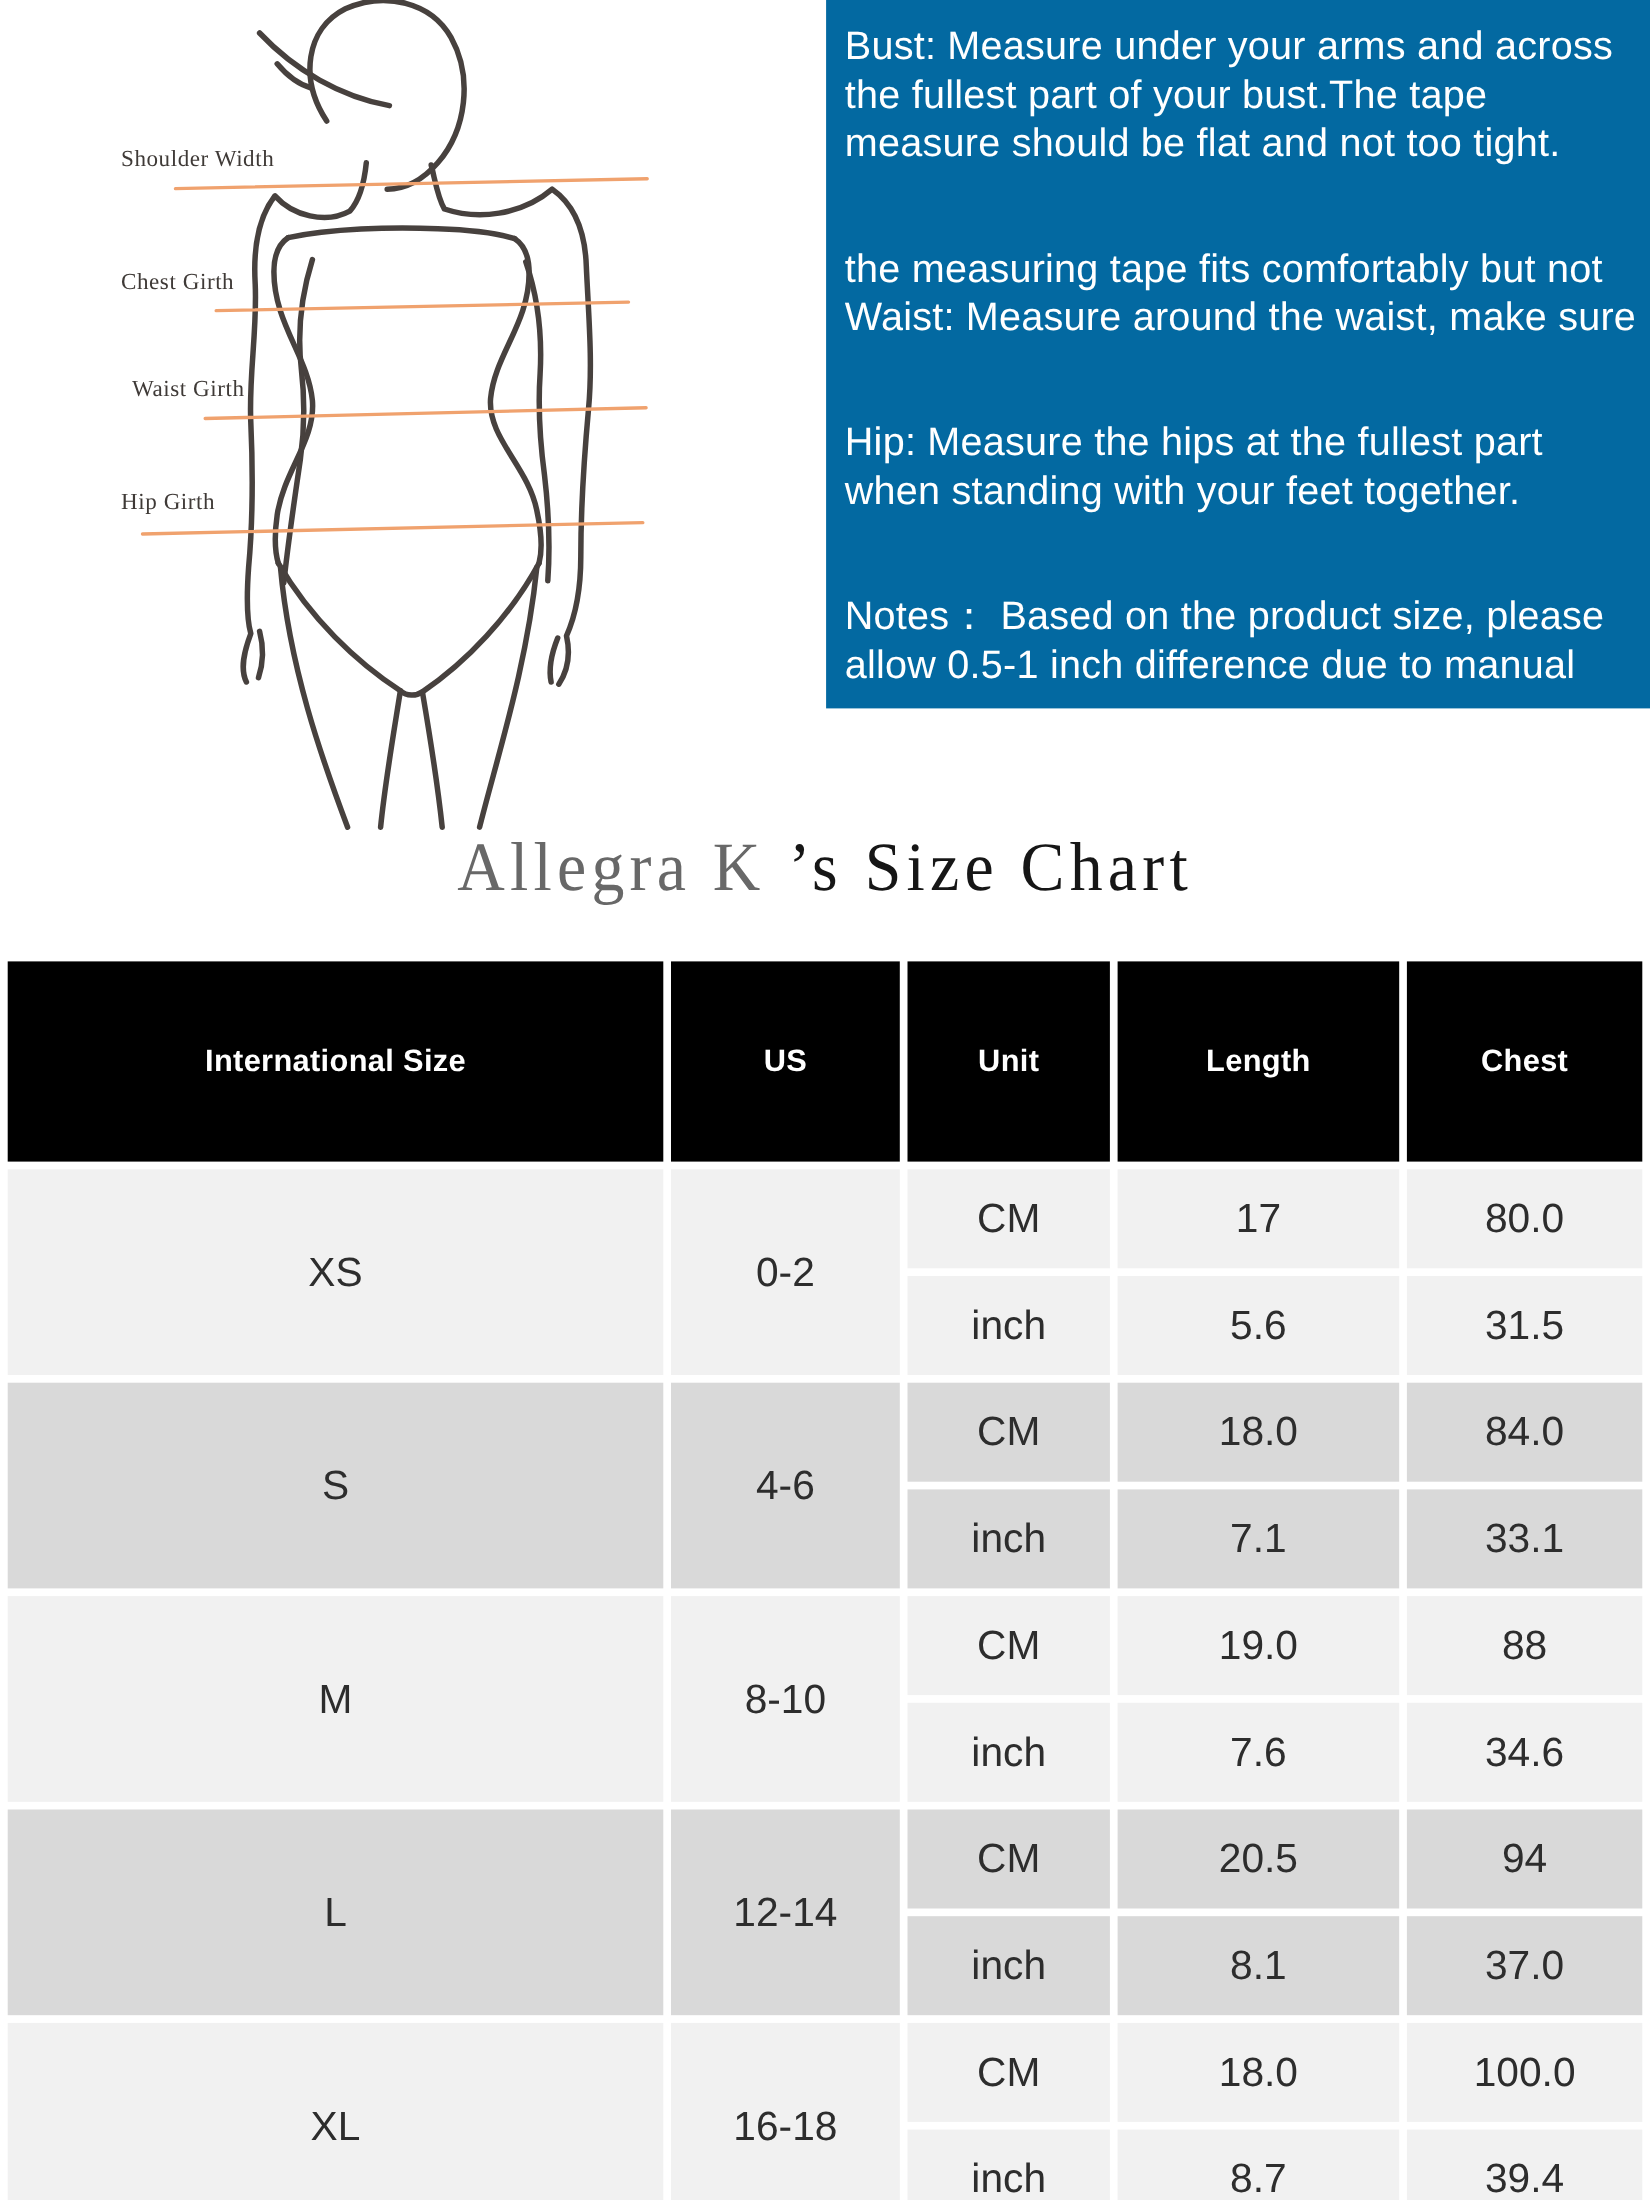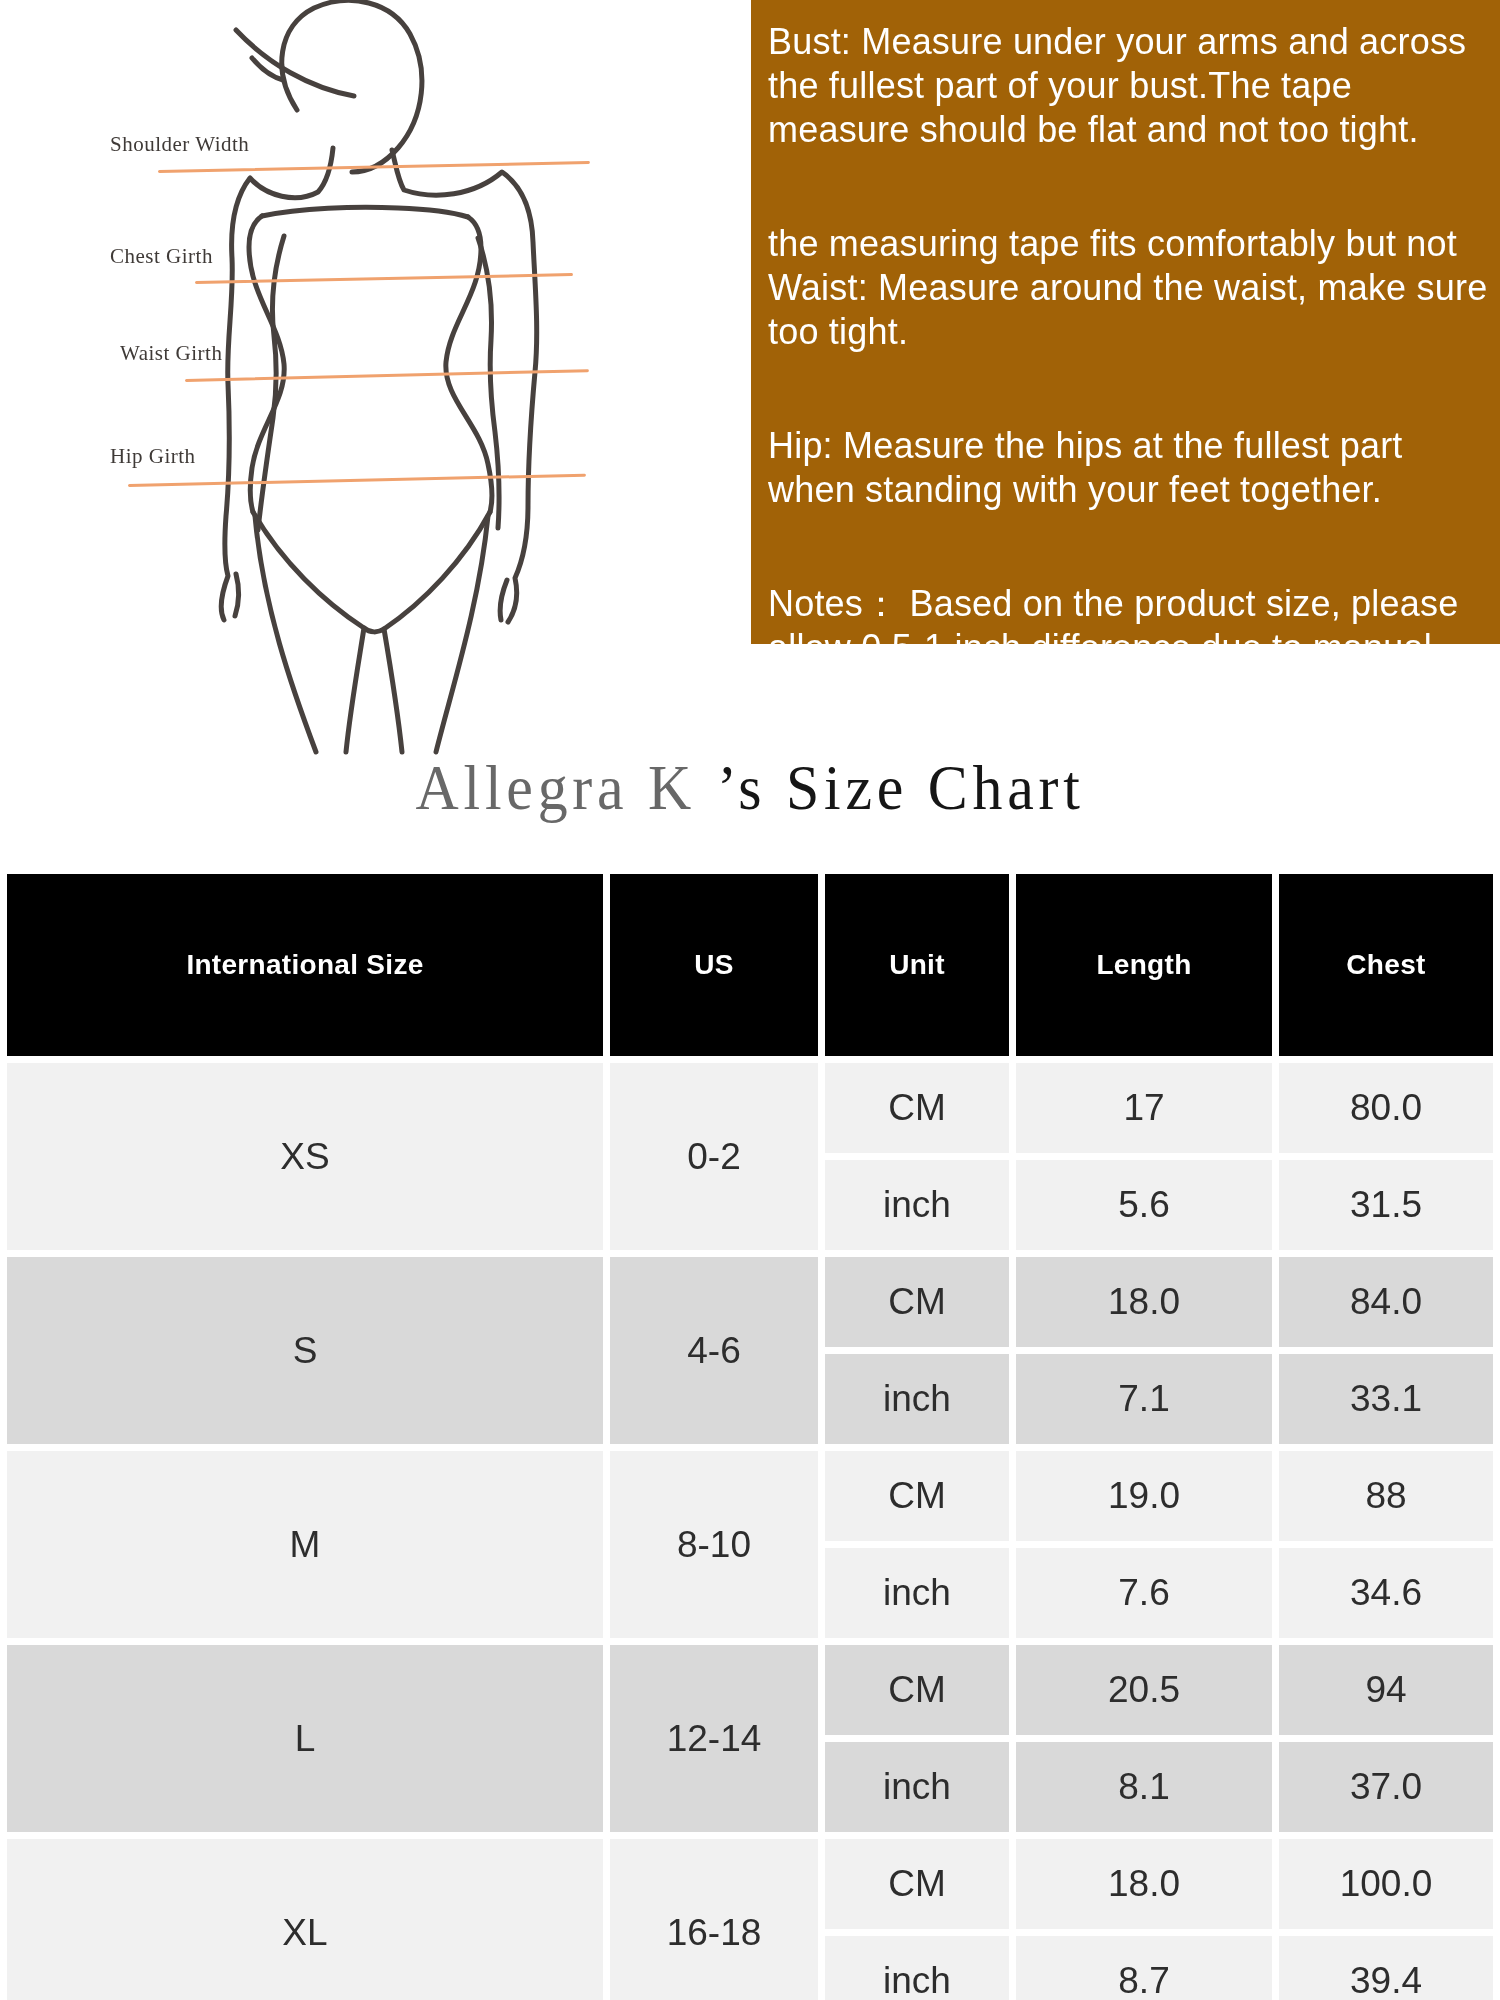--- a/index.html
+++ b/index.html
@@ -21,21 +21,21 @@
     white-space:nowrap;
   }
   .mline{
     position:absolute;height:3px;background:#f0a26e;
     transform-origin:left center;border-radius:2px;
   }
 
   
   #instructions{
     left:751px;top:0;width:749px;height:644px;
-    background:#a16207;color:#ffffff;
+    background:#0369a1;color:#ffffff;
     padding:20px 6px 0 17px;box-sizing:border-box;
   }
   #instructions .para{margin:0 0 70px 0;}
   #instructions .para.last{margin-bottom:0;}
   #instructions .line{
     font-size:36px;line-height:44px;white-space:nowrap;
     letter-spacing:0.2px;
   }
 
   
@@ -118,21 +118,20 @@
 
 <div class="abs" id="instructions">
   <div class="para">
     <div class="line">Bust: Measure under your arms and across</div>
     <div class="line">the fullest part of your bust.The tape</div>
     <div class="line">measure should be flat and not too tight.</div>
   </div>
   <div class="para">
     <div class="line">the measuring tape fits comfortably but not</div>
     <div class="line">Waist: Measure around the waist, make sure</div>
-    <div class="line">too tight.</div>
   </div>
   <div class="para">
     <div class="line">Hip: Measure the hips at the fullest part</div>
     <div class="line">when standing with your feet together.</div>
   </div>
   <div class="para last">
     <div class="line">Notes：  Based on the product size, please</div>
     <div class="line">allow 0.5-1 inch difference due to manual</div>
   </div>
 </div>

